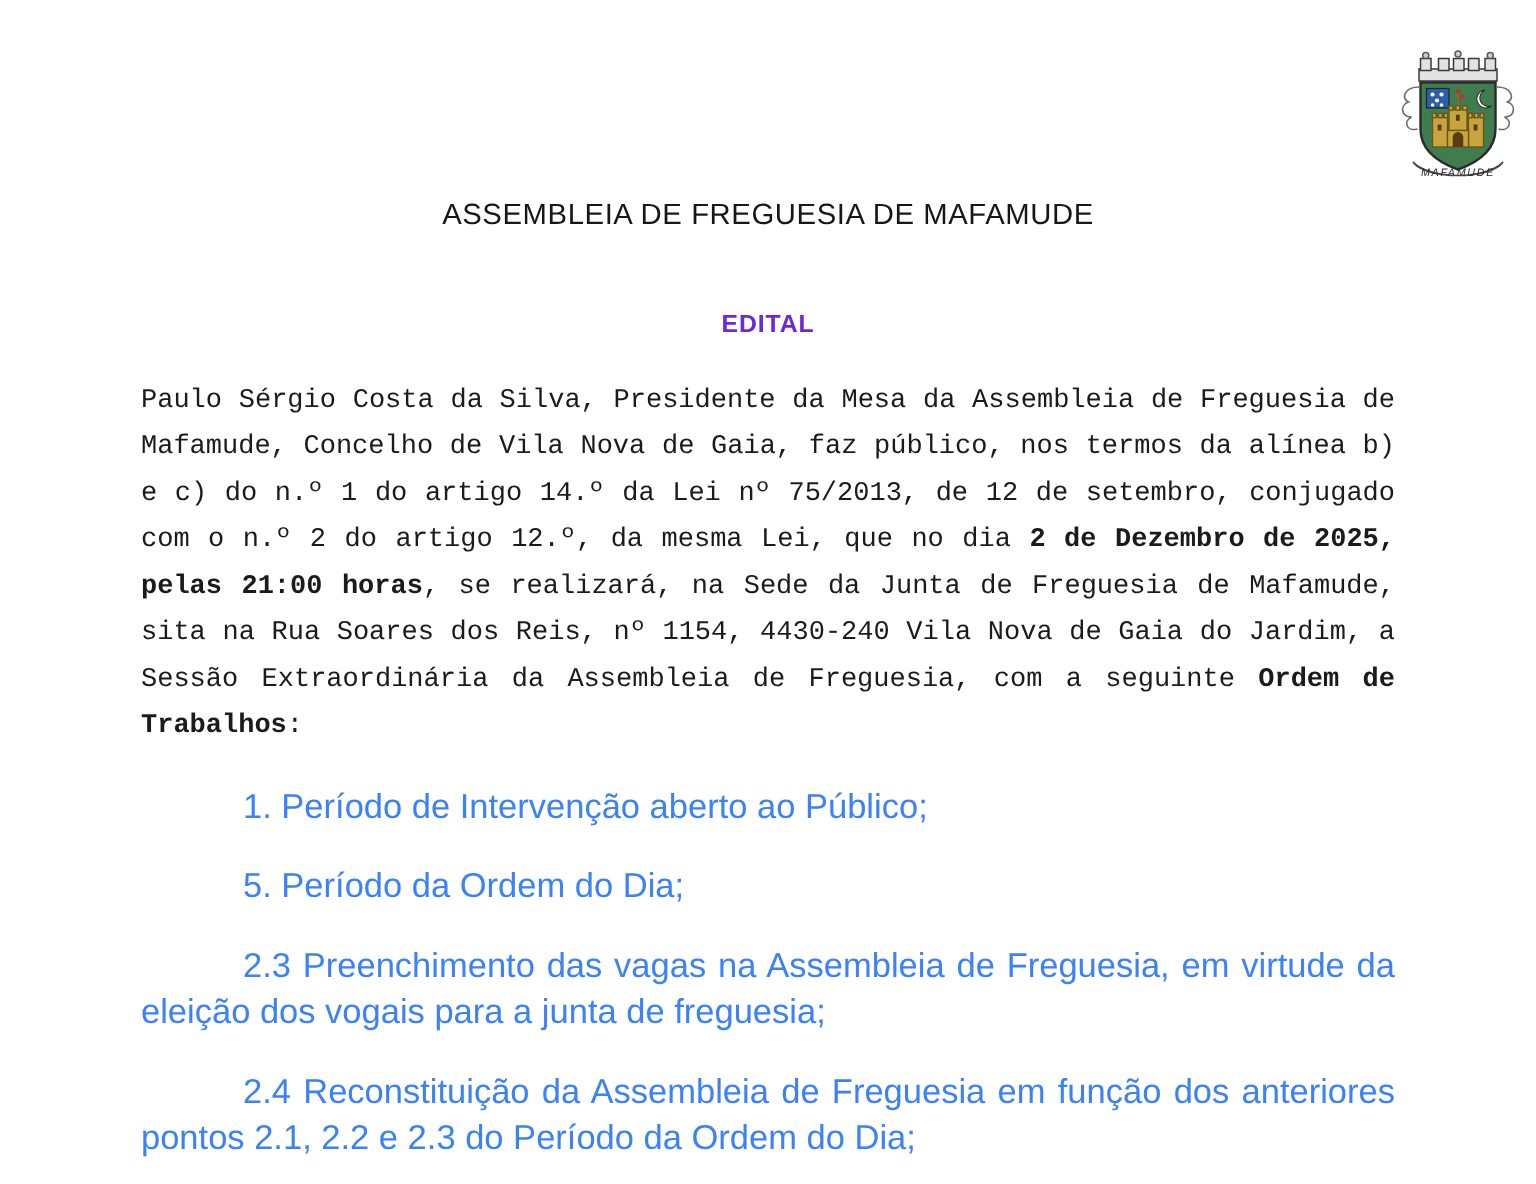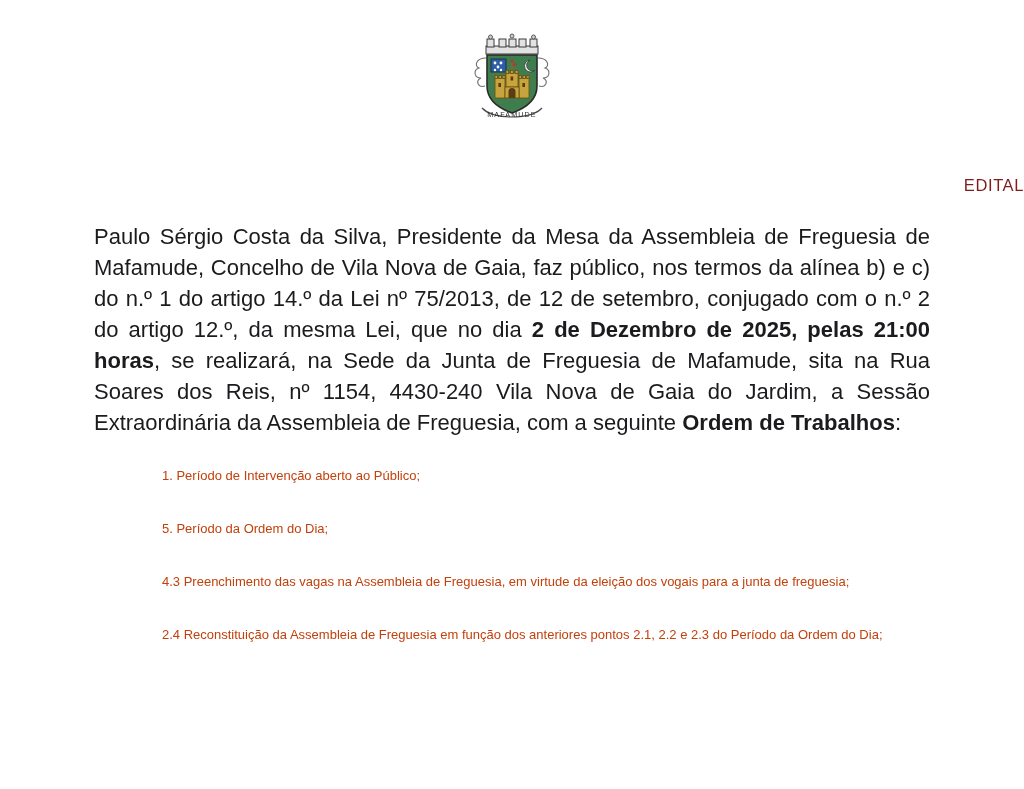--- a/index.html
+++ b/index.html
@@ -22,74 +22,76 @@
     box-sizing: border-box;
     padding: 0;
     position: relative;
     background: #ffffff;
   }
 
   
   .crest-wrap {
     width: 100%;
     display: flex;
-    justify-content: center;
+    justify-content: flex-end;
     padding-top: 28px;
+    font-style: italic;
   }
   .crest {
     width: 104px;
     height: 96px;
     position: relative;
   }
   .crest svg { display: block; }
 
   
   .org-title {
     text-align: center;
     font-size: 19.5px;
     letter-spacing: 0.4px;
     color: #17171a;
     margin-top: 8px;
     font-weight: 400;
   }
 
   .doc-title {
-    text-align: right;
+    text-align: center;
     font-size: 16.5px;
-    font-weight: 400;
+    font-weight: 700;
     letter-spacing: 0.6px;
-    color: #7f1d1d;
+    color: #6d28d9;
     margin-top: 52px;
   }
 
   
   .body-block {
     margin: 26px auto 0 auto;
     width: 836px;
   }
   p.para {
     margin: 0;
-    font-size: 22px;
+    font-size: 18px;
     line-height: 31px;
     text-align: justify;
     text-justify: inter-word;
     color: #1b1b1e;
     hyphens: none;
+    font-family: Liberation Mono, monospace;
   }
   p.para b { font-weight: 700; }
 
   ol.agenda {
     list-style: none;
     margin: 0;
     padding: 0;
   }
   .agenda-item {
-    font-size: 13px;
+    font-size: 23px;
     line-height: 31px;
-    color: #c2410c;
+    color: #3b82f6;
     text-align: justify;
     margin-top: 22px;
     text-indent: 68px;
   }
 </style>
 </head>
 <body>
 
 <div class="page">
 
@@ -163,28 +165,29 @@
           <rect x="62.4" y="55" width="2.6" height="4"></rect>
           <rect x="50.6" y="48.5" width="2.6" height="4"></rect>
         </g>
 
         <path d="M22,80 C34,92 70,92 82,80 C74,92 30,92 22,80 Z" fill="#ffffff" stroke="#4a4a4a" stroke-width="1.1"></path>
         <text x="52" y="89" font-family="Liberation Sans, sans-serif" font-size="7.2" text-anchor="middle" fill="#2b2b2b" letter-spacing="1.1">MAFAMUDE</text>
       </svg>
     </div>
   </div>
 
+  <div class="org-title">ASSEMBLEIA DE FREGUESIA DE MAFAMUDE</div>
 
   <div class="doc-title">EDITAL</div>
 
   <div class="body-block">
 
     <p class="para"><span>Paulo Sérgio Costa da Silva, Presidente da Mesa da Assembleia de Freguesia de Mafamude, Concelho de Vila Nova de Gaia, faz público, nos termos da alínea b) e c) do n.º 1 do artigo 14.º da Lei nº 75/2013, de 12 de setembro, conjugado com o n.º 2 do artigo 12.º, da mesma Lei, que no dia </span><b>2 de Dezembro de 2025, pelas 21:00 horas</b><span>, se realizará, na Sede da Junta de Freguesia de Mafamude, sita na Rua Soares dos Reis, nº 1154, 4430-240 Vila Nova de Gaia  do Jardim, a Sessão Extraordinária da Assembleia de Freguesia, com a seguinte </span><b>Ordem de Trabalhos</b><span>:</span></p>
 
     <ol class="agenda">
       <li class="agenda-item">1. Período de Intervenção aberto ao Público;</li>
       <li class="agenda-item">5. Período da Ordem do Dia;</li>
-      <li class="agenda-item">4.3 Preenchimento das vagas na Assembleia de Freguesia, em virtude da eleição dos vogais para a junta de freguesia;</li>
+      <li class="agenda-item">2.3 Preenchimento das vagas na Assembleia de Freguesia, em virtude da eleição dos vogais para a junta de freguesia;</li>
       <li class="agenda-item">2.4 Reconstituição da Assembleia de Freguesia em função dos anteriores pontos 2.1, 2.2 e 2.3 do Período da Ordem do Dia;</li>
     </ol>
 
   </div>
 </div>
 
 </body></html>

